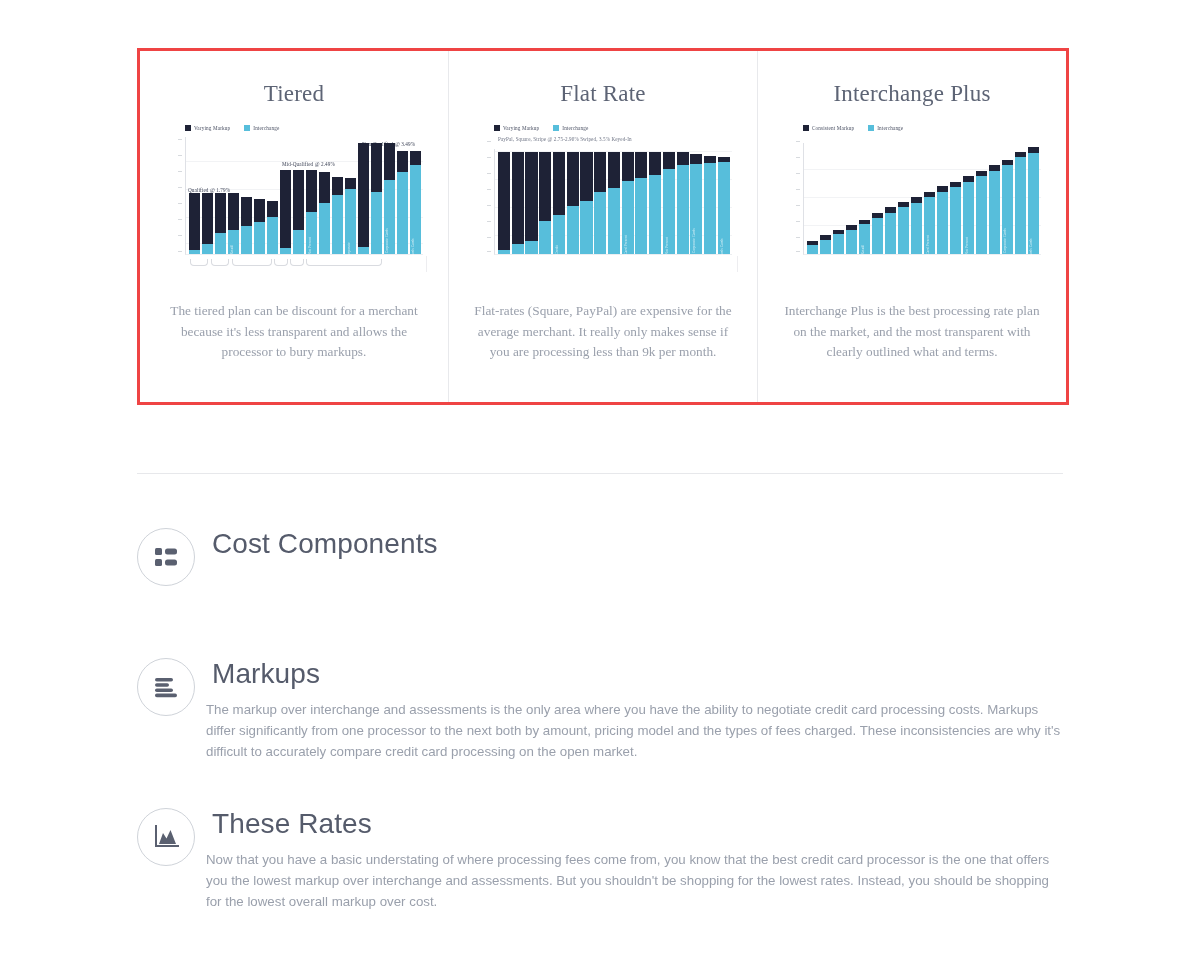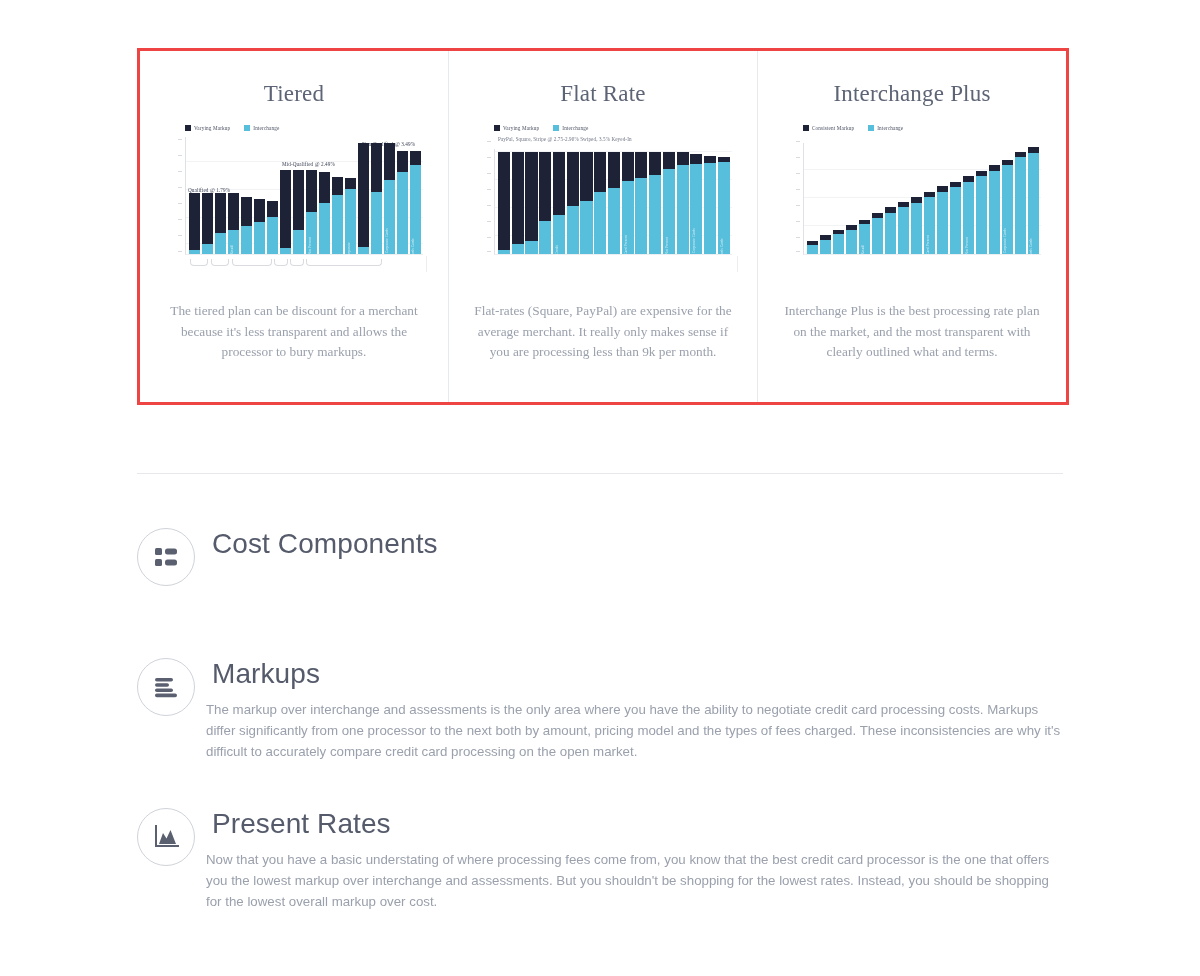--- a/index.html
+++ b/index.html
@@ -607,18 +607,18 @@
   </div>
 
   <div class="feature" style="top:808px;">
     <div class="fa-icon">
       <svg class="icon-svg" width="26" height="24" viewBox="0 0 26 24">
         <path d="M3 1 V21 H25" stroke="#5a6070" stroke-width="2" fill="none" stroke-linecap="square"></path>
         <path d="M6 19 L10 8 L13.5 13.5 L17.5 5 L23 19 Z" fill="#5a6070"></path>
       </svg>
     </div>
     <div class="fa-body">
-      <h2 class="fa-title">Present Rates</h2>
+      <h2 class="fa-title">These Rates</h2>
       <p class="fa-text">Now that you have a basic understating of where processing fees come from, you know that the best credit card processor is the one that offers you the lowest markup over interchange and assessments. But you shouldn't be shopping for the lowest rates. Instead, you should be shopping for the lowest overall markup over cost.</p>
     </div>
   </div>
 
 </div>
 
 </body></html>

